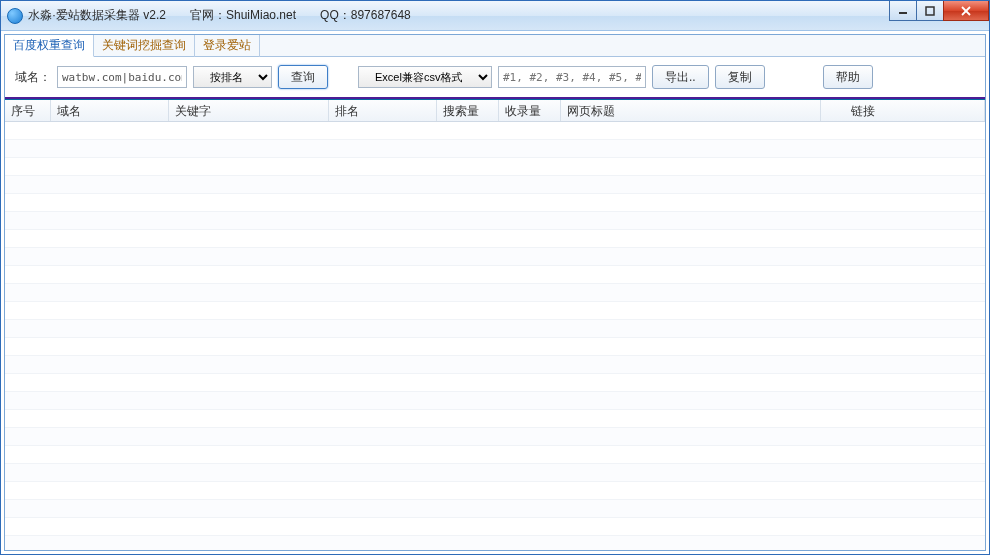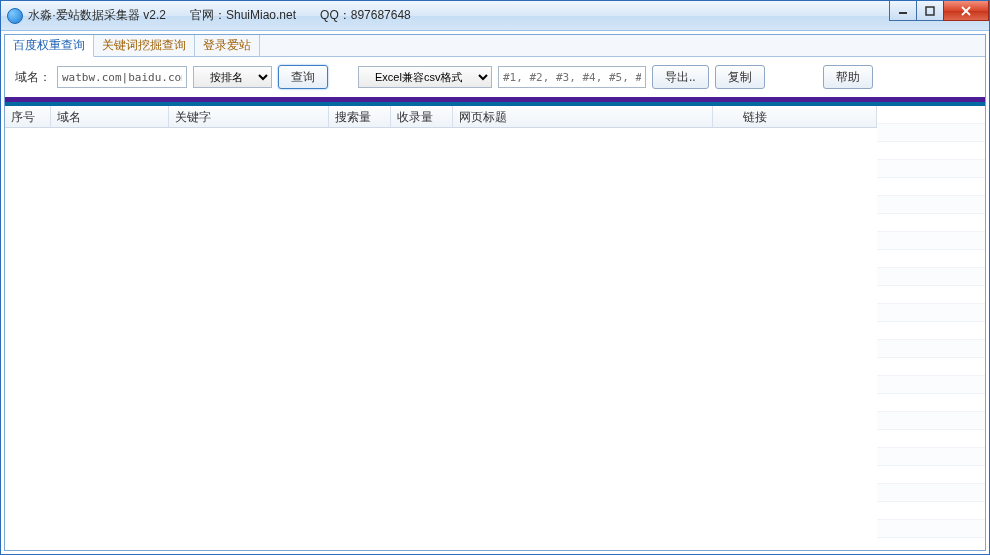--- a/index.html
+++ b/index.html
@@ -89,21 +89,21 @@
   color: #1a5fb4;
   border-bottom: 1px solid #fff;
   margin-bottom: -1px;
 }
 
 .toolbar {
   padding: 8px 10px;
   display: flex;
   align-items: center;
   gap: 6px;
-  border-bottom: 5px solid #4c1d95;
+  border-bottom: 2px solid #4c1d95;
 }
 .toolbar .lbl { font-size: 12px; color: #333; }
 .txt {
   height: 22px;
   border: 1px solid #a9b8c9;
   padding: 0 4px;
   font-size: 11px;
   font-family: "SimSun", monospace;
   color: #555;
   background: #fff;
@@ -132,22 +132,22 @@
   box-shadow: 0 0 2px #6fa8e8;
   font-family: Liberation Mono, monospace;
 }
 .spacer-sm { width: 18px; }
 .spacer-lg { flex: 0 0 46px; }
 
 .grid {
   flex: 1;
   overflow: hidden;
   display: flex;
-  flex-direction: row;
-  border-top: 4px solid #0369a1;
+  flex-direction: column;
+  border-top: 1px solid #0369a1;
 }
 .grid-header {
   height: 22px;
   background: linear-gradient(to bottom, #fcfdfe, #eef3f9);
   border-bottom: 1px solid #cfd9e5;
   display: flex;
 }
 .gh {
   border-right: 1px solid #d7e0ea;
   line-height: 22px;
@@ -220,20 +220,21 @@
       <button class="btn">复制</button>
       <span class="spacer-lg"></span>
       <button class="btn">帮助</button>
     </div>
 
     <div class="grid">
       <div class="grid-header" id="grid-header">
           <div class="gh" style="width: 46px;">序号</div>
           <div class="gh" style="width: 118px;">域名</div>
           <div class="gh" style="width: 160px;">关键字</div>
+          <div class="gh" style="width: 108px;">排名</div>
           <div class="gh" style="width: 62px;">搜索量</div>
           <div class="gh" style="width: 62px;">收录量</div>
           <div class="gh" style="width: 260px;">网页标题</div>
           <div class="gh" style="width: 140px; margin-left: 24px;">链接</div>
         </div>
       <div class="grid-body" id="grid-body">
           <div class="grid-row"></div>
           <div class="grid-row"></div>
           <div class="grid-row"></div>
           <div class="grid-row"></div>

